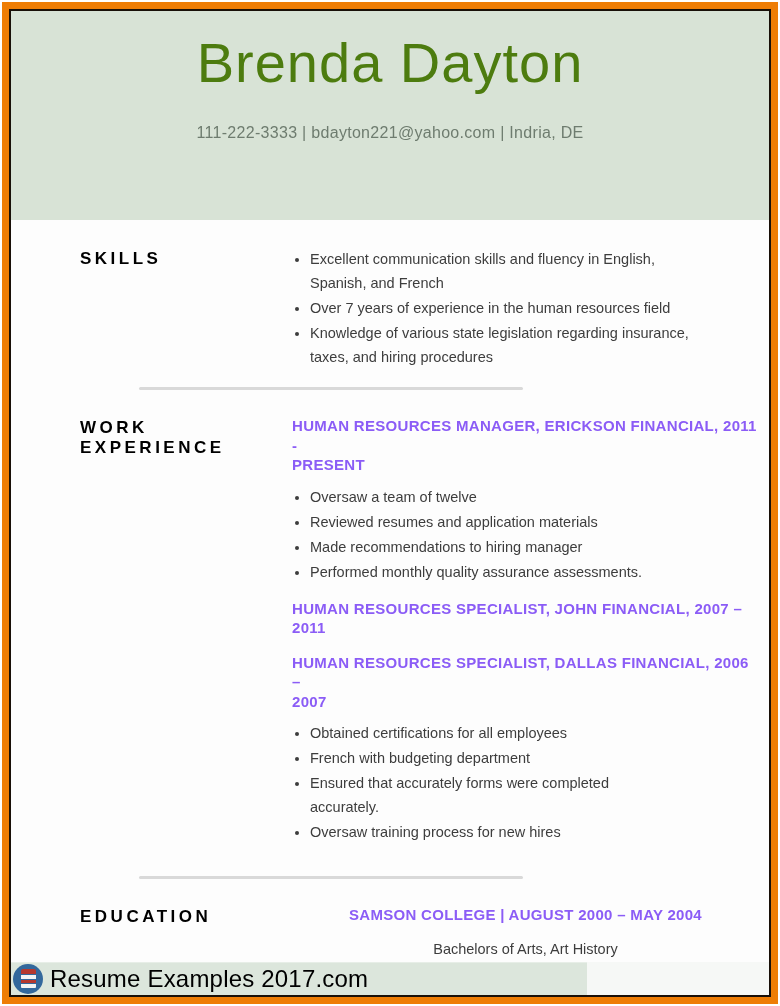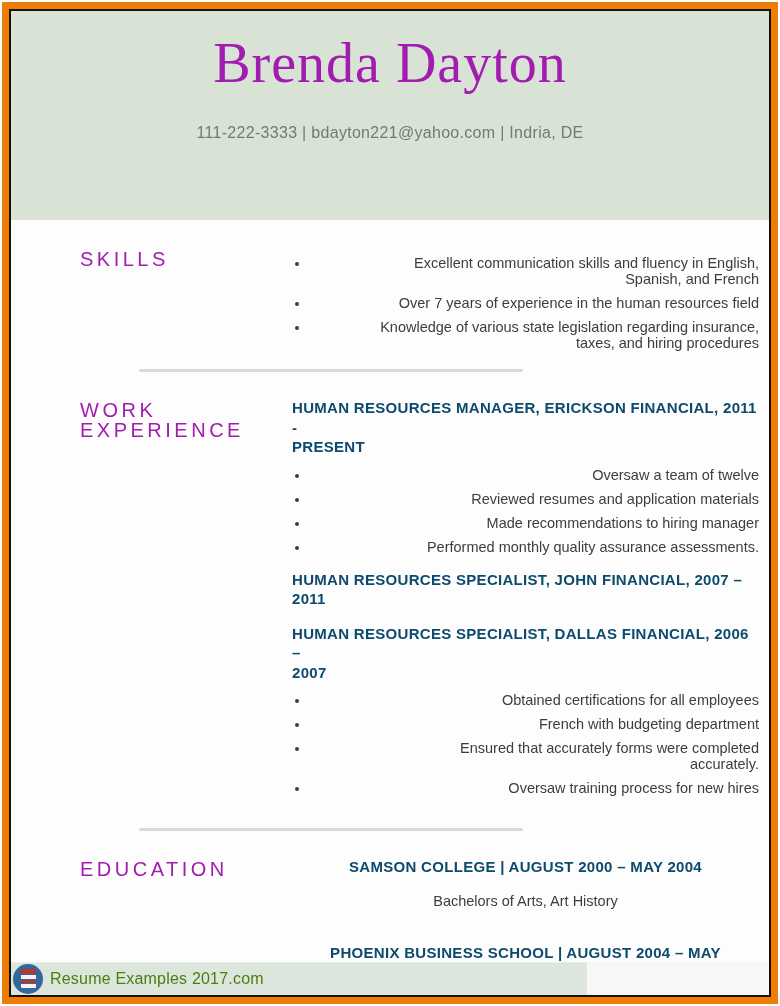--- a/index.html
+++ b/index.html
@@ -23,58 +23,58 @@
   .page{
     box-sizing:border-box;width:100%;height:100%;
     background:#fdfdfd;position:relative;overflow:hidden;
   }
   
   .header{
     height:209px;background:#d8e3d6;text-align:center;
     box-sizing:border-box;padding-top:21px;
   }
   .name{
-    font-family:Liberation Serif, serif;
+    font-family:Liberation Sans, sans-serif;
     font-weight:300;font-size:56px;line-height:62px;
-    color:#a21caf;letter-spacing:1px;
+    color:#4d7c0f;letter-spacing:1px;
   }
   .job-title{
     margin-top:9px;font-size:19px;letter-spacing:1.5px;
     color:#6d7d70;font-weight:400;
   }
   .contact{
     margin-top:30px;font-size:16px;color:#6e7c6f;letter-spacing:.3px;
   }
   
   .row{
     display:grid;grid-template-columns:212px 1fr;
     padding-left:69px;padding-right:10px;box-sizing:border-box;
   }
   .side-heading{
-    font-size:20px;font-weight:normal;color:#a21caf;
+    font-size:17px;font-weight:bold;color:#000000;
     letter-spacing:3.5px;white-space:pre-line;line-height:20px;
     padding-top:2px;
   }
   .skills-row{margin-top:27px;}
   .work-row{margin-top:26px;}
   .edu-row{margin-top:26px;}
   ul.bullets{
     margin:0;padding:0 0 0 18px;list-style:disc;
   }
   ul.bullets li{
-    font-size:14.5px;line-height:16px;color:#3d3d3d;
-    white-space:pre-line;margin:8px 0 1px 0;text-align:right;
+    font-size:14.5px;line-height:24px;color:#3d3d3d;
+    white-space:pre-line;margin:0 0 1px 0;
   }
   .divider{
     height:3px;background:#d9d9d9;border-radius:2px;
     width:384px;margin:17px 0 0 128px;
   }
   .job{margin-bottom:15px;}
   .job-heading,.edu-heading{
-    font-size:15px;font-weight:bold;color:#0c4a6e;
+    font-size:15px;font-weight:bold;color:#8b5cf6;
     letter-spacing:.3px;line-height:19.5px;white-space:pre-line;
     margin:0 0 10px 0;
   }
   .edu-entry{margin-bottom:33px;text-align:center;}
   .edu-degree{
     font-size:14.5px;color:#3d3d3d;line-height:18px;margin-top:15px;
   }
   
   .footer-strip{
     position:absolute;left:0;bottom:0;width:100%;height:33px;
@@ -92,21 +92,21 @@
     width:30px;height:30px;border-radius:50%;
     background:#33689c;display:flex;align-items:center;justify-content:center;
     flex:0 0 auto;
   }
   .wm-glyph{width:15px;height:19px;display:flex;flex-direction:column;gap:1px;}
   .wm-glyph .g1{height:5px;background:#b5382f;border-radius:2px 2px 0 0;}
   .wm-glyph .g2{height:4px;background:#f4f4f4;}
   .wm-glyph .g3{height:3px;background:#b5382f;}
   .wm-glyph .g4{height:4px;background:#f4f4f4;border-radius:0 0 1px 1px;}
   .wm-text{
-    font-size:16px;color:#4d7c0f;letter-spacing:.2px;
+    font-size:24px;color:#000000;letter-spacing:.2px;
   }
 </style>
 </head>
 <body>
 
 <div class="frame-outer">
   <div class="frame-orange">
     <div class="frame-dark">
       <div class="page">
 

